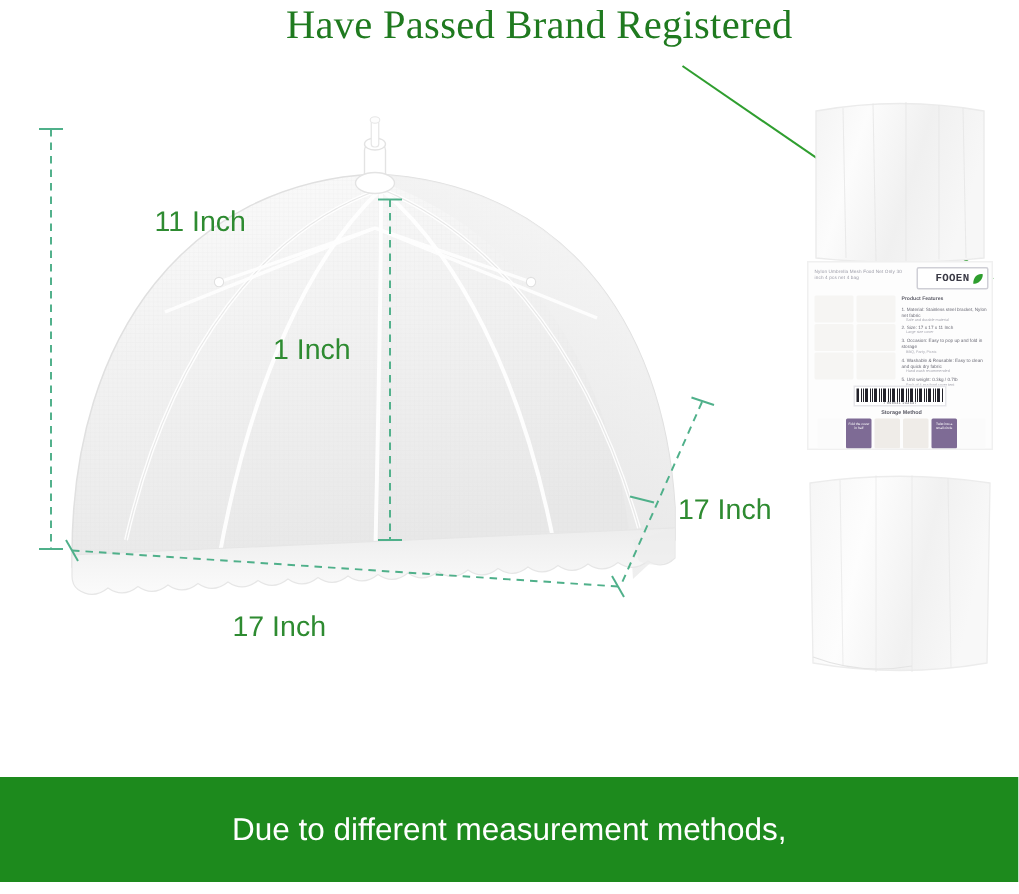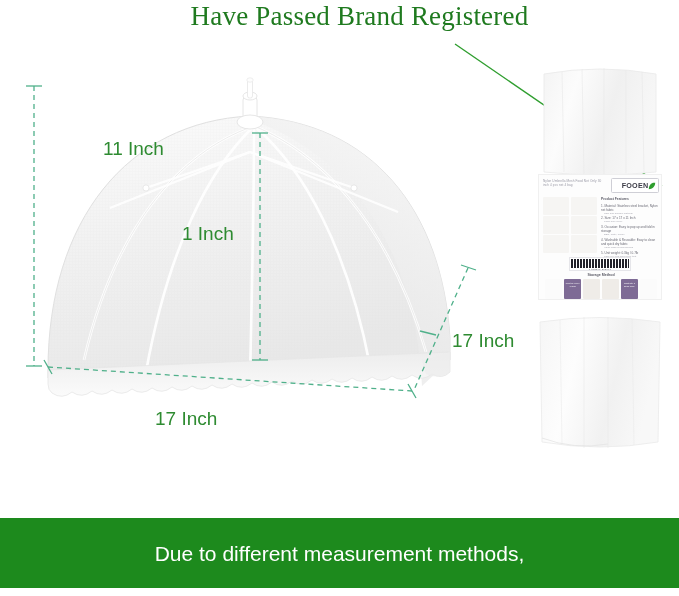--- a/index.html
+++ b/index.html
@@ -138,21 +138,21 @@
     right: 0; top: 0px;
     width: 48px; height: 15px;
     border: 0.6px solid #cfcfd6;
     border-radius: 1.5px;
     background: #fff;
     display: flex;
     align-items: center;
     justify-content: center;
   }
   .lc-brand-text {
-    font-family: Liberation Sans, sans-serif;
+    font-family: Liberation Mono, monospace;
     font-size: 7.2px;
     font-weight: 700;
     color: #3b3b46;
     letter-spacing: 0.2px;
   }
   .lc-brand-leaf {
     position: absolute;
     right: 2px; top: 2.5px;
     width: 8px; height: 8px;
   }

